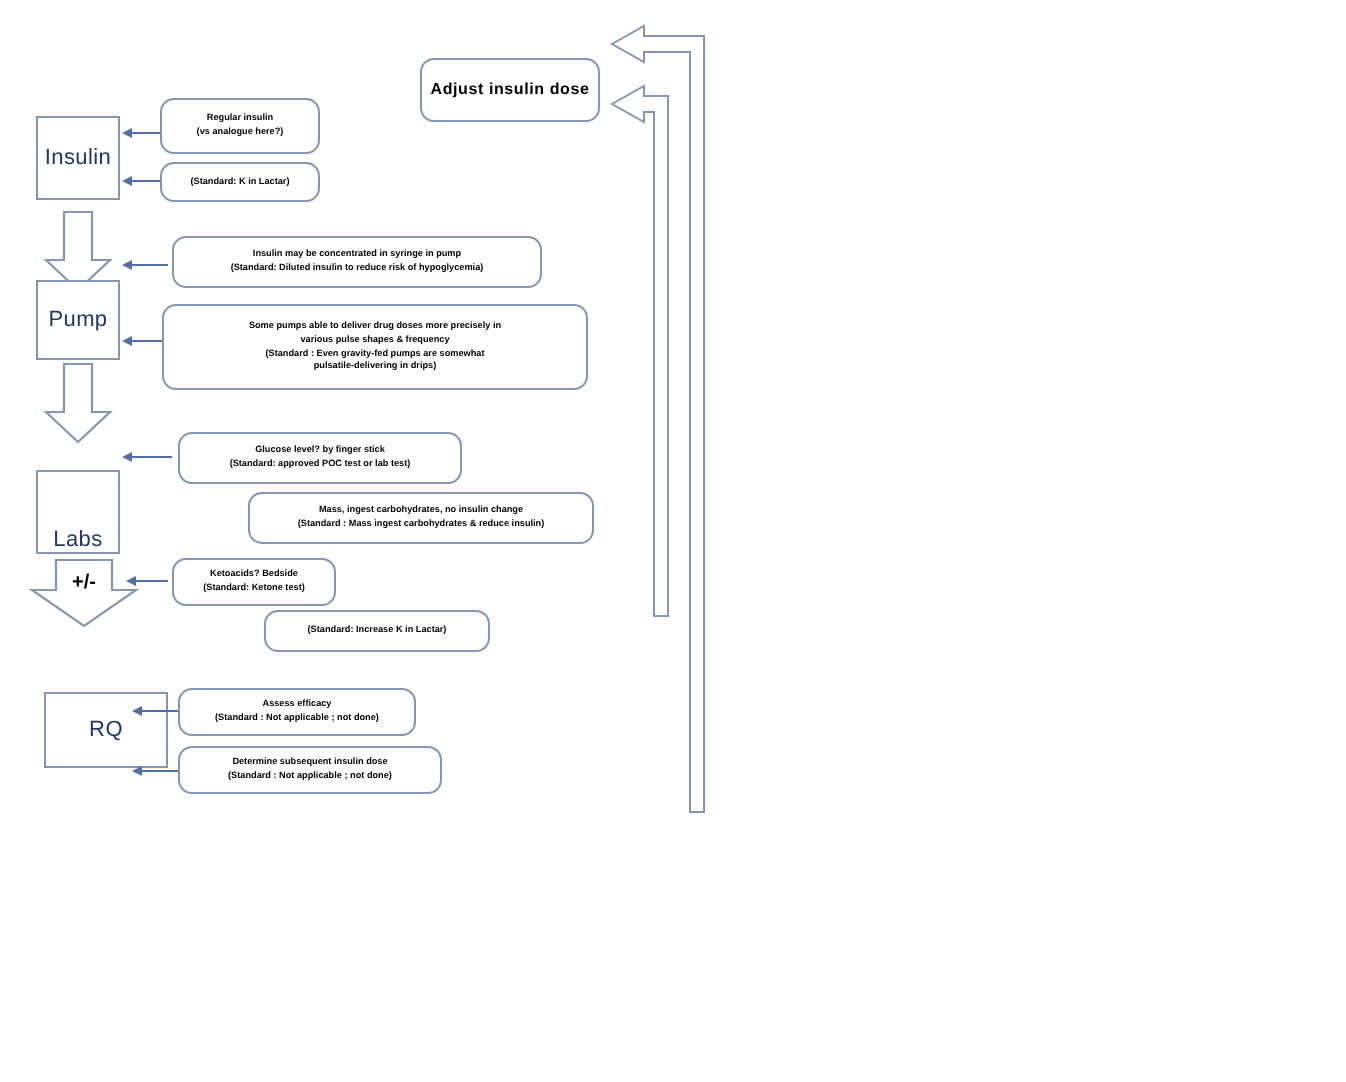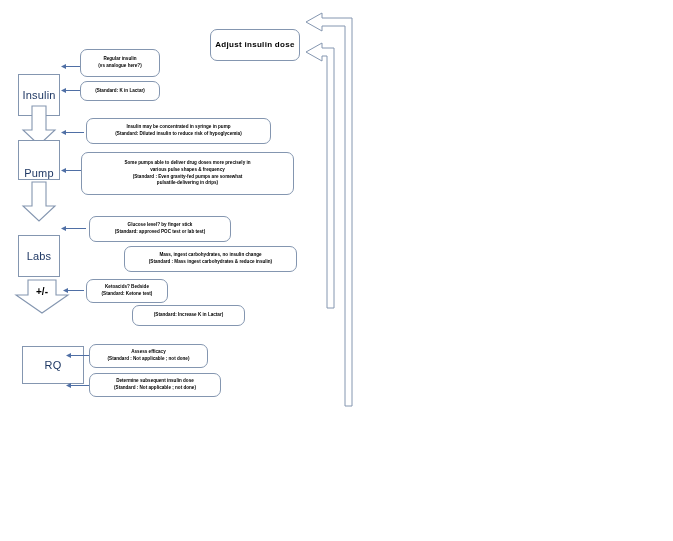--- a/index.html
+++ b/index.html
@@ -85,41 +85,41 @@
 </style>
 </head>
 <body>
 
 <div id="canvas">
 
   <div class="note-box top-node" style="left:210px; top:29px; width:90px; height:32px;">
     <span class="ln">Adjust insulin dose</span>
   </div>
 
-  <div class="stage-box" style="left:18px; top:74px; width:42px; height:42px;">
+  <div class="stage-box" style="left:18px; top:58px; width:42px; height:42px;">
     <span>Insulin</span>
   </div>
 
   <div class="down-arrow" style="left:20px; top:105px; width:38px; height:42px;">
     <svg width="38" height="42" viewBox="0 0 38 42">
       <polygon points="12,1 26,1 26,25 35,25 19,40 3,25 12,25" fill="#ffffff" stroke="#8496b0" stroke-width="1.1"></polygon>
     </svg>
   </div>
 
-  <div class="stage-box" style="left:18px; top:140px; width:42px; height:40px;align-items:flex-end;">
+  <div class="stage-box" style="left:18px; top:140px; width:42px; height:40px;">
     <span>Pump</span>
   </div>
 
   <div class="down-arrow" style="left:20px; top:181px; width:38px; height:42px;">
     <svg width="38" height="42" viewBox="0 0 38 42">
       <polygon points="12,1 26,1 26,25 35,25 19,40 3,25 12,25" fill="#ffffff" stroke="#8496b0" stroke-width="1.1"></polygon>
     </svg>
   </div>
 
-  <div class="stage-box" style="left:18px; top:235px; width:42px; height:42px;">
+  <div class="stage-box" style="left:18px; top:235px; width:42px; height:42px;align-items:flex-end;">
     <span>Labs</span>
   </div>
 
   <div class="down-arrow" style="left:14px; top:279px; width:56px; height:36px;">
     <svg width="56" height="36" viewBox="0 0 56 36">
       <polygon points="14,1 42,1 42,16 54,16 28,34 2,16 14,16" fill="#ffffff" stroke="#8496b0" stroke-width="1.1"></polygon>
     </svg>
     <span class="pm" style="top:7px;">+/-</span>
   </div>
 

